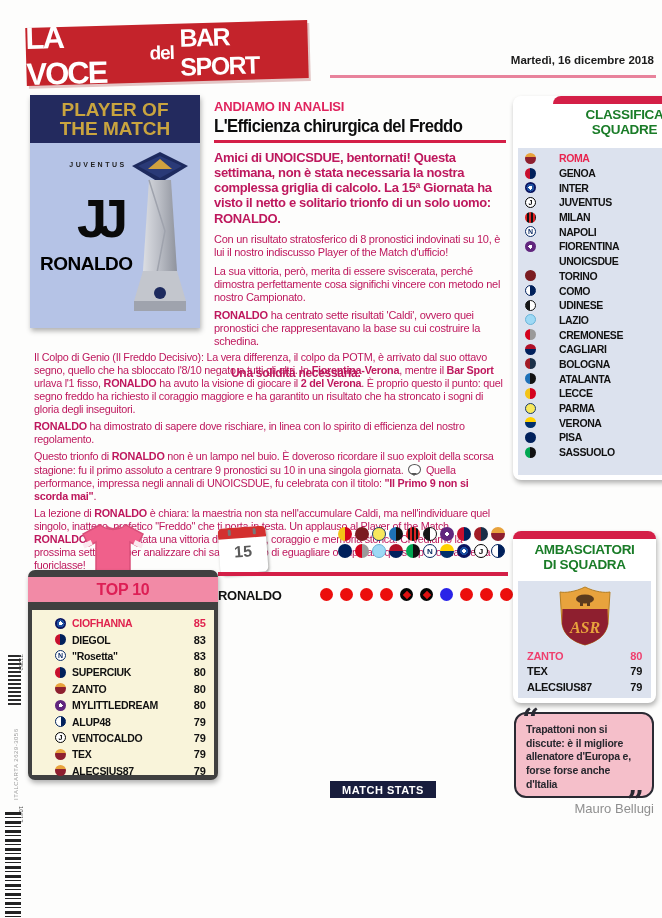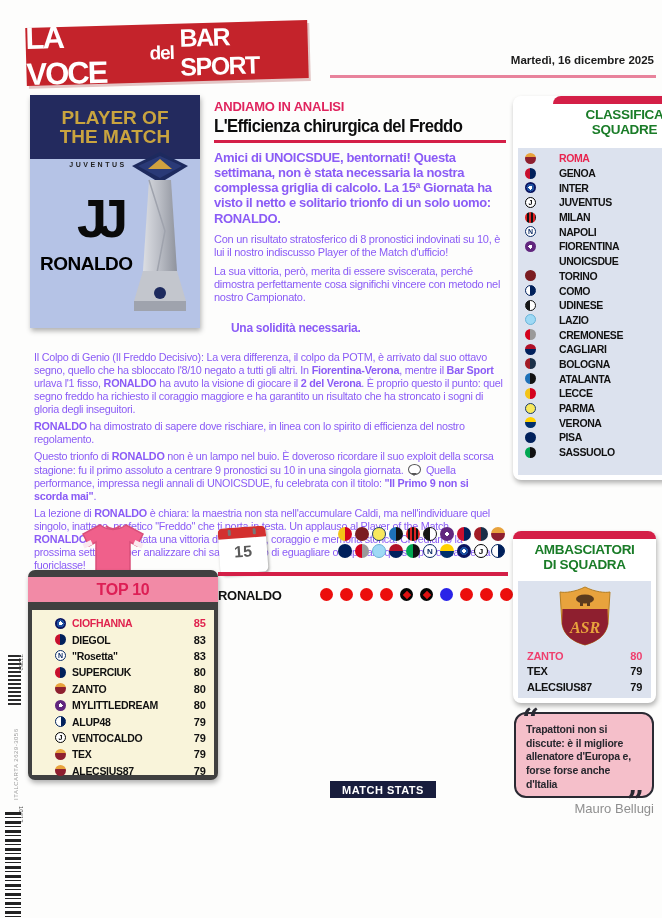--- a/index.html
+++ b/index.html
@@ -12,38 +12,38 @@
             transform:rotate(-1.6deg);box-shadow:2px 3px 0 rgba(150,30,30,.25);}
   .masthead .t1{font-size:31px;font-weight:900;letter-spacing:-2px;}
   .masthead .t2{font-size:19px;font-weight:900;letter-spacing:-1px;}
   .masthead .t3{font-size:25px;font-weight:900;letter-spacing:-1.5px;}
   .issue-date{position:absolute;top:54px;right:8px;font-size:11.5px;font-weight:bold;color:#1c1c1c;}
   .date-rule{position:absolute;top:75px;left:330px;right:6px;height:2.5px;background:#e8839c;}
 
   
   .potm{position:absolute;left:30px;top:95px;width:170px;height:233px;background:#b5c3e6;
         box-shadow:1px 3px 5px rgba(0,0,0,.3);}
-  .potm-head{height:64px;background:#232a5e;display:flex;flex-direction:column;align-items:center;
+  .potm-head{height:48px;background:#232a5e;display:flex;flex-direction:column;align-items:center;
              justify-content:center;line-height:1.02;}
   .potm-head span{color:#c9a43f;font-weight:900;font-size:19px;letter-spacing:0;}
   .potm-teamname{position:absolute;left:18px;top:66px;width:100px;text-align:center;
                  font-size:7px;font-weight:bold;letter-spacing:2.5px;color:#222;}
   .potm-jj{position:absolute;left:18px;top:72px;width:100px;text-align:center;font-size:54px;
            font-weight:900;letter-spacing:-9px;color:#0a0a0a;margin-top:20px;}
   .potm-player{position:absolute;left:10px;top:158px;font-size:19px;font-weight:900;
                letter-spacing:-.5px;color:#000;}
   .potm-trophy{position:absolute;right:4px;top:56px;}
 
   
   #article{position:absolute;left:214px;top:99px;width:292px;}
   .kicker{color:#e0245e;font-size:13px;font-weight:900;letter-spacing:-.2px;}
   .headline{font-size:18.5px;font-weight:900;color:#0d0d0d;letter-spacing:-.6px;line-height:1;
             margin:3px 0 4px;white-space:nowrap;transform:scaleX(.9);transform-origin:left;}
   .article-rule{height:3px;background:#d41f47;margin:3px 0 7px;}
-  .para{color:#8b5cf6;}
+  .para{color:#be185d;}
   .para b{font-weight:900;}
   p.lead{font-size:13px;font-weight:900;line-height:1.18;letter-spacing:-.35px;margin:0 0 7px;}
   p.body{font-size:11px;line-height:1.2;letter-spacing:-.25px;margin:0 0 5px;}
   p.solid{font-size:12px;font-weight:900;letter-spacing:-.3px;margin:17px;}
   #wide{position:absolute;left:30px;top:347px;width:478px;}
   #wide p.body{font-size:10.8px;line-height:1.21;margin:4px;}
 
   .speech-bubble-icon{display:inline-block;width:11px;height:9px;border:1px solid #555;
       border-radius:50%;background:#fff;position:relative;vertical-align:-1px;margin:0 2px;}
   .speech-bubble-icon::after{content:"";position:absolute;left:2px;bottom:-5px;
@@ -160,21 +160,21 @@
 </head>
 <body>
 
 <div id="page">
 
   <div class="masthead">
     <span class="t1">LA VOCE</span>
     <span class="t2">del</span>
     <span class="t3">BAR SPORT</span>
   </div>
-  <div class="issue-date">Martedì, 16 dicembre 2025</div>
+  <div class="issue-date">Martedì, 16 dicembre 2018</div>
   <div class="date-rule"></div>
 
   <div class="potm">
     <div class="potm-head">
       <span>PLAYER OF</span>
       <span>THE MATCH</span>
     </div>
     <div class="potm-teamname">JUVENTUS</div>
     <div class="potm-jj">JJ</div>
     <div class="potm-player">RONALDO</div>
@@ -198,20 +198,21 @@
   </div>
 
   <div id="article">
     <div class="kicker">ANDIAMO IN ANALISI</div>
     <div class="headline">L'Efficienza chirurgica del Freddo</div>
     <div class="article-rule"></div>
     <div id="article-paras">
         <p class="para lead"><b>Amici di UNOICSDUE, bentornati! Questa settimana, non è stata necessaria la nostra complessa griglia di calcolo. La 15ª Giornata ha visto il netto e solitario trionfo di un solo uomo: RONALDO.</b></p>
         <p class="para body"><span>Con un risultato stratosferico di 8 pronostici indovinati su 10, è lui il nostro indiscusso Player of the Match d'ufficio!</span></p>
         <p class="para body"><span>La sua vittoria, però, merita di essere sviscerata, perché dimostra perfettamente cosa significhi vincere con metodo nel nostro Campionato.</span></p>
+        <p class="para body"><b>RONALDO</b><span> ha centrato sette risultati 'Caldi', ovvero quei pronostici che rappresentavano la base su cui costruire la schedina.</span></p>
         <p class="para solid"><b>Una solidità necessaria.</b></p>
       </div>
   </div>
   <div id="wide">
       <p class="para body"><span>Il Colpo di Genio (Il Freddo Decisivo): La vera differenza, il colpo da POTM, è arrivato dal suo ottavo segno, quello che ha sbloccato l'8/10 negato a tutti gli altri. In </span><b>Fiorentina-Verona</b><span>, mentre il </span><b>Bar Sport</b><span> urlava l'1 fisso, </span><b>RONALDO</b><span> ha avuto la visione di giocare il </span><b>2 del Verona</b><span>. È proprio questo il punto: quel segno freddo ha richiesto il coraggio maggiore e ha garantito un risultato che ha stroncato i sogni di gloria degli inseguitori.</span></p>
       <p class="para body"><b>RONALDO</b><span> ha dimostrato di sapere dove rischiare, in linea con lo spirito di efficienza del nostro regolamento.</span></p>
       <p class="para body"><span>Questo trionfo di </span><b>RONALDO</b><span> non è un lampo nel buio. È doveroso ricordare il suo exploit della scorsa stagione: fu il primo assoluto a centrare 9 pronostici su 10 in una singola giornata. </span><span class="speech-bubble-icon"></span><span> Quella performance, impressa negli annali di UNOICSDUE, fu celebrata con il titolo: </span><b>"Il Primo 9 non si scorda mai"</b><span>.</span></p>
       <p class="para body"><span>La lezione di </span><b>RONALDO</b><span> è chiara: la maestria non sta nell'accumulare Caldi, ma nell'individuare quel singolo, inatteso, profetico "Freddo" che ti porta in testa. Un applauso al Player of the Match </span><b>RONALDO</b><span>. La sua è stata una vittoria di efficienza, coraggio e memoria storica. Ci vediamo la prossima settimana per analizzare chi sarà in grado di eguagliare o superare questa performance da fuoriclasse!</span></p>
     </div>
 

